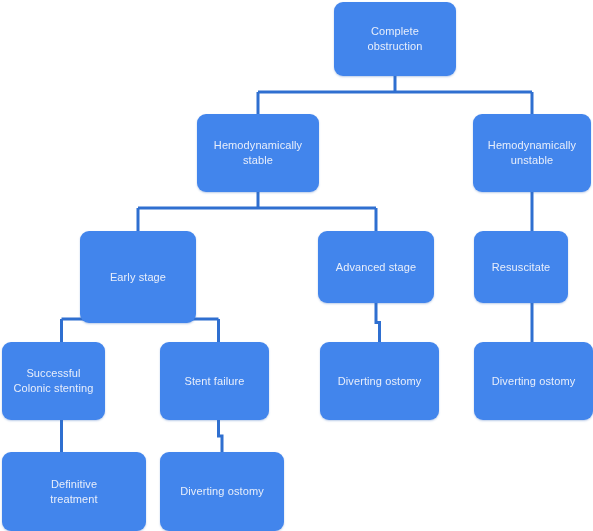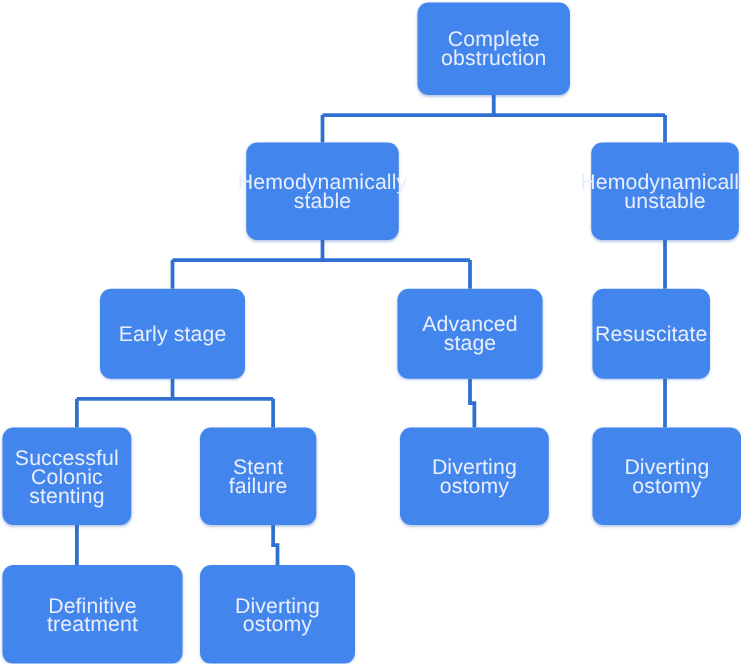--- a/index.html
+++ b/index.html
@@ -29,21 +29,21 @@
   .node {
     position: absolute;
     box-sizing: border-box;
     background-color: #4285ec;
     border-radius: 9px;
     display: flex;
     align-items: center;
     justify-content: center;
     text-align: center;
     color: #e8eefb;
-    font-size: 17px;
+    font-size: 11px;
     line-height: 15px;
     letter-spacing: 0.1px;
     padding: 2px 6px;
     box-shadow: 0 1px 2px rgba(60, 110, 190, 0.35);
     z-index: 2;
   }
   .node-label {
     display: block;
     white-space: pre-line;
   }
@@ -83,38 +83,38 @@
   <div class="node" style="left: 197px; top: 114px; width: 122px; height: 78px; background: rgb(66, 133, 236); color: rgb(232, 238, 251); border-radius: 9px;">
     <span class="node-label">Hemodynamically
 stable</span>
   </div>
 
   <div class="node" style="left: 473px; top: 114px; width: 118px; height: 78px; background: rgb(66, 133, 236); color: rgb(232, 238, 251); border-radius: 9px;">
     <span class="node-label">Hemodynamically
 unstable</span>
   </div>
 
-  <div class="node" style="left: 80px; top: 231px; width: 116px; height: 72px; background: rgb(66, 133, 236); color: rgb(232, 238, 251); border-radius: 9px;">
+  <div class="node" style="left: 80px; top: 231px; width: 116px; height: 92px; background: rgb(66, 133, 236); color: rgb(232, 238, 251); border-radius: 9px;">
     <span class="node-label">Early stage</span>
   </div>
 
   <div class="node" style="left: 318px; top: 231px; width: 116px; height: 72px; background: rgb(66, 133, 236); color: rgb(232, 238, 251); border-radius: 9px;">
     <span class="node-label">Advanced stage</span>
   </div>
 
   <div class="node" style="left: 474px; top: 231px; width: 94px; height: 72px; background: rgb(66, 133, 236); color: rgb(232, 238, 251); border-radius: 9px;">
     <span class="node-label">Resuscitate</span>
   </div>
 
   <div class="node" style="left: 2px; top: 342px; width: 103px; height: 78px; background: rgb(66, 133, 236); color: rgb(232, 238, 251); border-radius: 9px;">
     <span class="node-label">Successful
 Colonic stenting</span>
   </div>
 
-  <div class="node" style="left: 160px; top: 342px; width: 93px; height: 78px; background: rgb(66, 133, 236); color: rgb(232, 238, 251); border-radius: 9px;">
+  <div class="node" style="left: 160px; top: 342px; width: 109px; height: 78px; background: rgb(66, 133, 236); color: rgb(232, 238, 251); border-radius: 9px;">
     <span class="node-label">Stent failure</span>
   </div>
 
   <div class="node" style="left: 320px; top: 342px; width: 119px; height: 78px; background: rgb(66, 133, 236); color: rgb(232, 238, 251); border-radius: 9px;">
     <span class="node-label">Diverting ostomy</span>
   </div>
 
   <div class="node" style="left: 474px; top: 342px; width: 119px; height: 78px; background: rgb(66, 133, 236); color: rgb(232, 238, 251); border-radius: 9px;">
     <span class="node-label">Diverting ostomy</span>
   </div>

